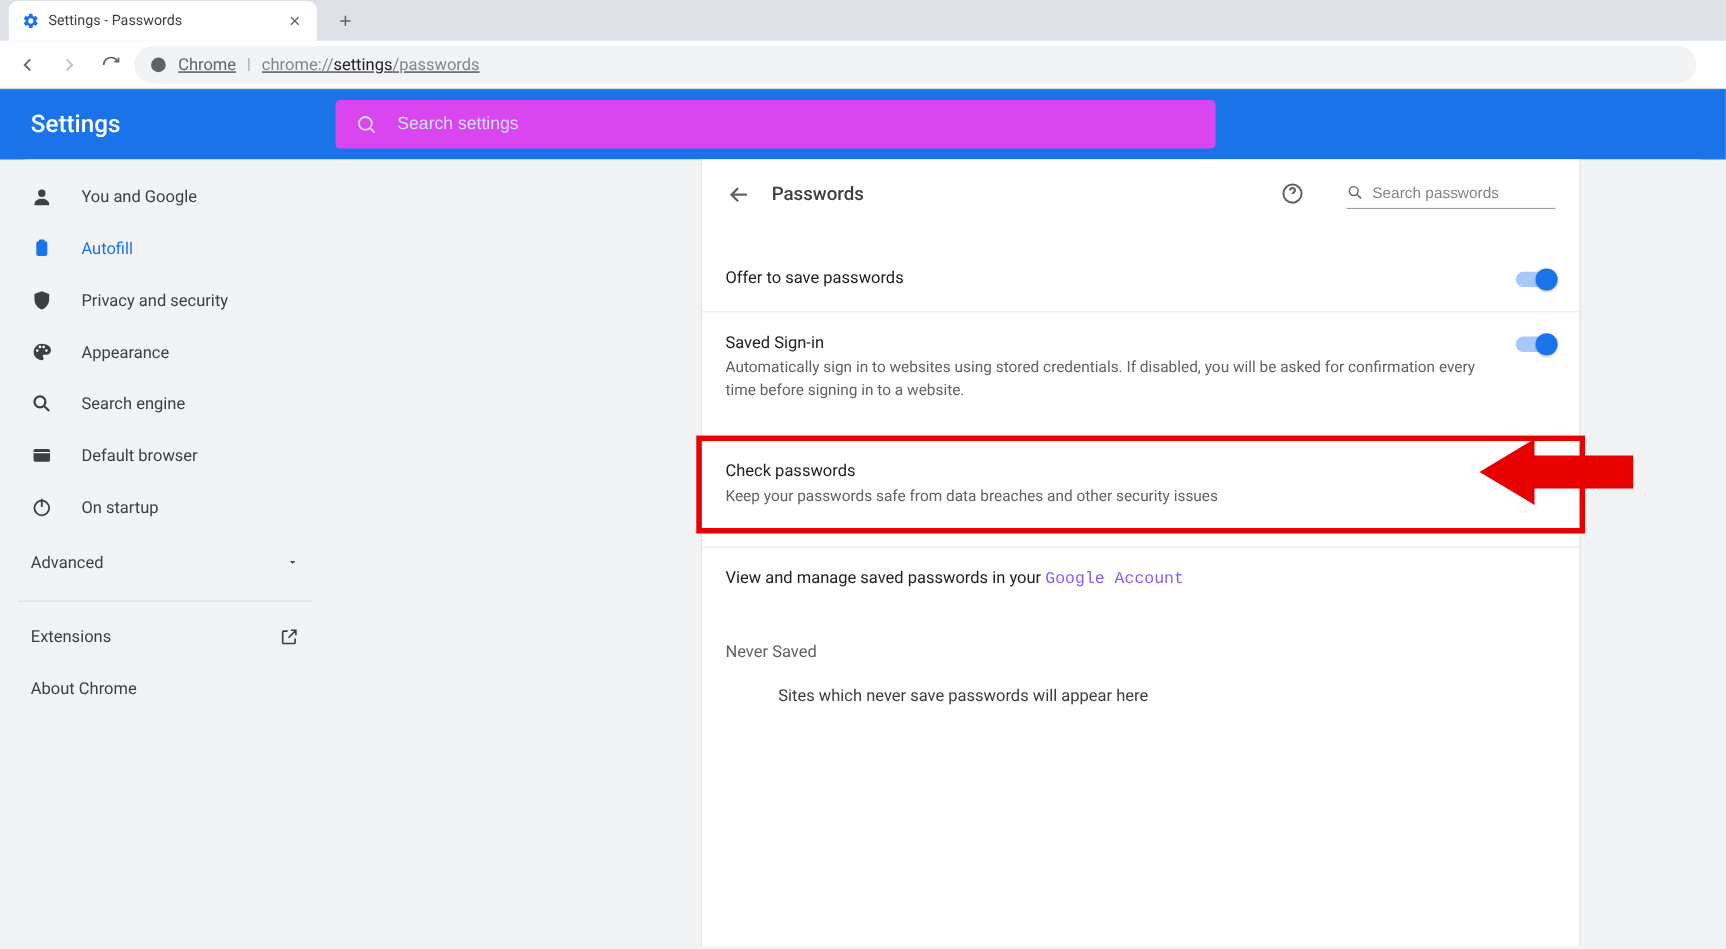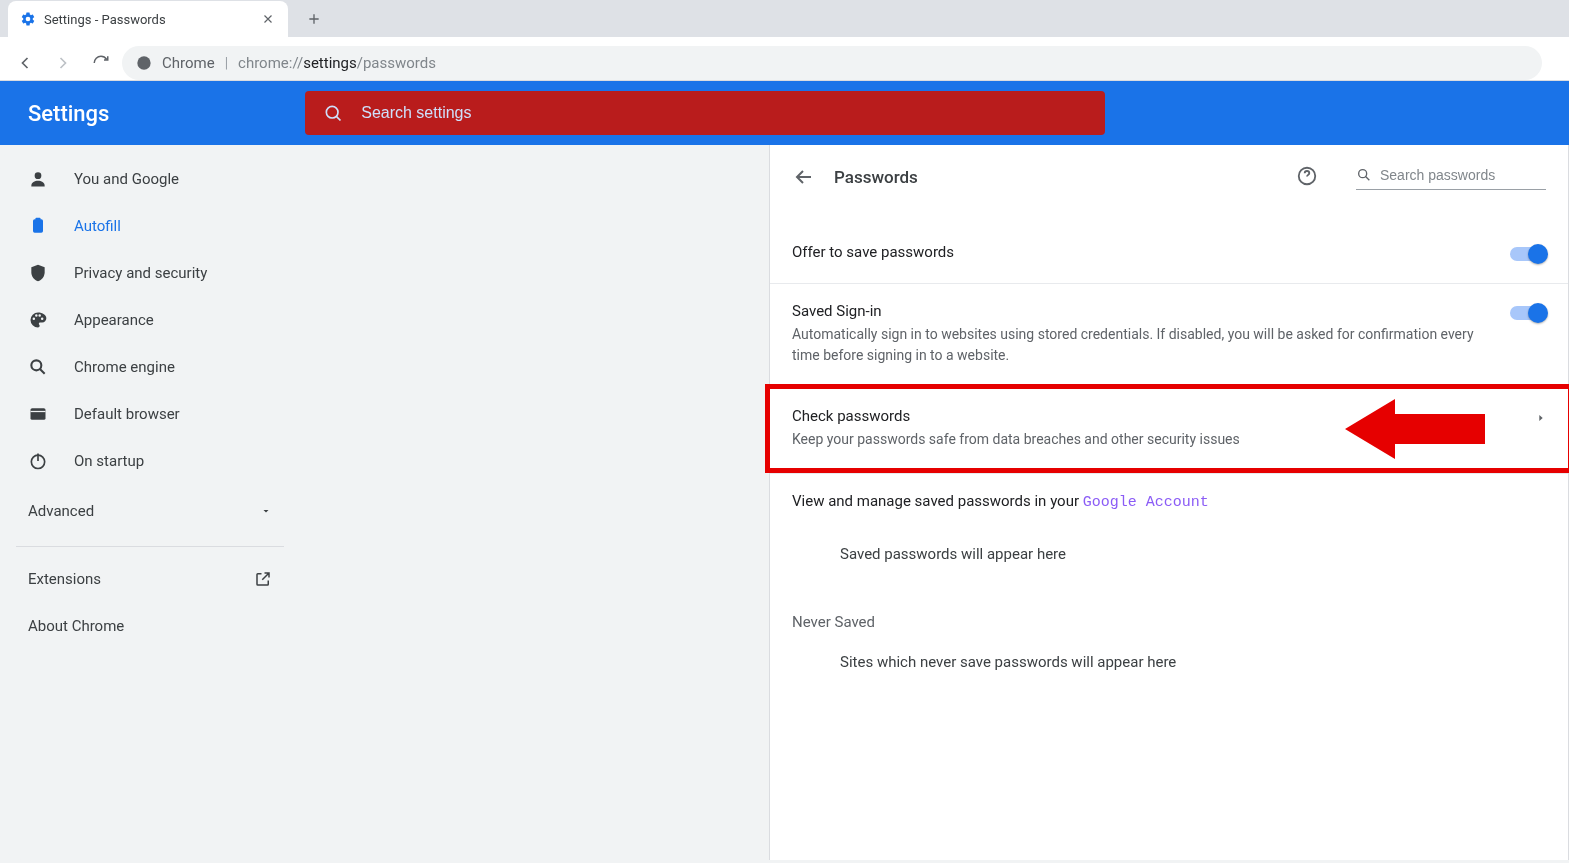--- a/index.html
+++ b/index.html
@@ -7,52 +7,52 @@
   
   
   .browser-chrome { background: #dee1e6; }
   .tabstrip { height: 37px; display: flex; align-items: flex-end; padding-left: 8px; }
   .tab { background: #fff; height: 36px; display: flex; align-items: center; padding: 0 12px; border-radius: 8px 8px 0 0; width: 280px; gap: 8px; }
   .tab .favicon { width: 16px; height: 16px; color: #1a73e8; }
   .tab-title { flex: 1; font-size: 13px; color: #3c4043; }
   .tab-close { width: 16px; height: 16px; display:flex; align-items:center; justify-content:center; color:#5f6368; cursor:pointer; border-radius:50%; }
   .newtab { width: 28px; height: 28px; margin-left: 12px; margin-bottom: 4px; display:flex; align-items:center; justify-content:center; color:#5f6368; border-radius:50%; cursor:pointer; }
   
-  .toolbar { background:#fff; height: 44px; display:flex; align-items:flex-end; padding: 0 8px; gap: 4px; border-bottom:1px solid #dadce0;}
+  .toolbar { background:#fff; height: 44px; display:flex; align-items:center; padding: 0 8px; gap: 4px; border-bottom:1px solid #dadce0;text-decoration:underline;}
   .nav-btn { width:34px; height:34px; display:flex; align-items:center; justify-content:center; color:#5f6368; border-radius:50%; cursor:pointer; }
   .nav-btn.disabled { color:#bdc1c6; cursor:default; }
   .omnibox { flex:0 0 auto; width: 1420px; height:34px; background:#f1f3f4; border-radius:17px; display:flex; align-items:center; padding:0 14px; gap:10px; color:#5f6368; }
   .omnibox .site-label { color:#5f6368; font-size:15px; }
   .omnibox .sep { color:#9aa0a6; }
   .omnibox .url { color:#202124; font-size:15px; }
   .omnibox .url .gray { color:#80868b; }
   
   
   .settings-header { background:#1a73e8; height:64px; display:flex; align-items:center; color:#fff; padding:0 28px; }
   .settings-title { font-size:22px; font-weight:500; }
   .search-settings-wrap { margin-left: auto; margin-right: auto; width: 800px; position:relative; left:-120px;}
-  .search-settings { background:#b91c1c; height:44px; border-radius:4px; display:flex; align-items:center; padding:0 18px; gap:18px; }
+  .search-settings { background:#d946ef; height:44px; border-radius:4px; display:flex; align-items:center; padding:0 18px; gap:18px; }
   .search-settings input { background:transparent; border:none; outline:none; color:#fff; font-size:16px; width:100%; }
   .search-settings input::placeholder { color:#cfe0fb; }
   .search-settings .search-ico { color:#cfe0fb; }
   
   .page { display:flex; height: calc(863px - 40px - 44px - 64px); background:#f1f3f4;border-radius:25px; }
   
   
   .sidebar { width: 300px; padding-top: 10px; }
   .side-item { height:47px; display:flex; align-items:center; padding-left:28px; gap:26px; color:#3c4043; cursor:pointer; font-size:15px; }
   .side-item.active { color:#1a73e8; }
   .side-item .ico { width:20px; height:20px; display:flex; align-items:center; justify-content:center; flex-shrink:0; }
   .side-item.active .ico { color:#1a73e8; }
   .side-group { padding: 18px 28px; display:flex; align-items:center; justify-content:space-between; color:#3c4043; font-size:15px; }
   .side-hr { border:none; border-top:1px solid #dadce0; margin: 8px 16px; }
   .side-link { height:47px; display:flex; align-items:center; justify-content:space-between; padding:0 28px; color:#3c4043; font-size:15px; cursor:pointer; }
   
   
-  .main-wrap { flex:1; display:flex; justify-content:flex-end; padding-left:204px; }
+  .main-wrap { flex:1; display:flex; justify-content:center; padding-left:204px; }
   .main-panel { width: 800px; background:#fff; border-left:1px solid #dadce0; border-right:1px solid #dadce0; min-height:100%; position:relative; }
   .panel-header { height:64px; display:flex; align-items:center; padding:0 22px; gap:18px; }
   .panel-header .back { width:24px; height:24px; color:#5f6368; cursor:pointer; }
   .panel-header .ph-title { font-size:17px; font-weight:500; color:#3c4043; }
   .panel-header .spacer { flex:1; }
   .panel-header .help { width:24px; height:24px; color:#5f6368; cursor:pointer; margin-right:18px;}
   .panel-header .psearch { display:flex; align-items:center; gap:8px; border-bottom:1px solid #9aa0a6; padding:2px 0 6px 0; width:190px; }
   .panel-header .psearch input { border:none; outline:none; font-size:14px; color:#3c4043; width:100%; }
   .panel-header .psearch input::placeholder { color:#80868b; }
   
@@ -61,21 +61,21 @@
   .row .txt { flex:1; }
   .row .ttl { font-size:15px; color:#202124; margin-bottom:4px; }
   .row .sub { font-size:14px; color:#5f6368; line-height:1.5; }
   .toggle { width:36px; height:14px; background:#a8c7fa; border-radius:10px; position:relative; margin-top:4px; cursor:pointer; flex-shrink:0;}
   .toggle .knob { position:absolute; right:-2px; top:-3px; width:20px; height:20px; background:#1a73e8; border-radius:50%; box-shadow:0 1px 2px rgba(0,0,0,.3); }
   .chev { color:#5f6368; margin-top:6px; }
   .link-blue { color:#8b5cf6; cursor:pointer; text-decoration:none;font-family:Liberation Mono, monospace; }
   .section-label { padding: 26px 22px 10px 22px; font-size:15px; color:#5f6368; }
   .empty-msg { padding: 12px 22px 24px 70px; font-size:15px; color:#3c4043; }
   
-  .highlight-box { border:5px solid #e60000; margin: 0 -5px; }
+  .highlight-box { border:5px solid #e60000; margin: 12px -5px; }
   
   
   .red-arrow { position:absolute; left: 1345px; top: 394px; pointer-events:none; }
   
   svg { display:block; }
 </style>
 </head>
 <body>
 
 <div class="browser-chrome">
@@ -180,21 +180,21 @@
         </span>
       <span>Appearance</span>
     </div>
     <div class="side-item">
       <span class="ico">
           <svg viewBox="0 0 24 24" width="20" height="20" fill="none" stroke="currentColor" stroke-width="2.5">
             <circle cx="10" cy="10" r="6"></circle>
             <path d="M20 20l-6-6"></path>
           </svg>
         </span>
-      <span>Chrome engine</span>
+      <span>Search engine</span>
     </div>
     <div class="side-item">
       <span class="ico">
           <svg viewBox="0 0 24 24" width="20" height="20" fill="currentColor">
             <rect x="3" y="5" width="18" height="14" rx="2"></rect>
             <rect x="3" y="5" width="18" height="4" fill="#fff" opacity=".0"></rect>
             <line x1="3" y1="9" x2="21" y2="9" stroke="#f1f3f4" stroke-width="1.5"></line>
           </svg>
         </span>
       <span>Default browser</span>
@@ -290,21 +290,20 @@
             </span>
         </div>
       </div>
 
       <div class="row">
         <div class="txt">
           <div class="ttl"><span>View and manage saved passwords in your </span><a class="link-blue">Google Account</a></div>
         </div>
       </div>
 
-      <div class="empty-msg">Saved passwords will appear here</div>
 
       <div class="section-label">Never Saved</div>
       <div class="empty-msg">Sites which never save passwords will appear here</div>
     </div>
   </div>
 </div>
 
 <div class="red-arrow">
   <svg width="140" height="70" viewBox="0 0 140 70">
       <polygon points="0,35 50,5 50,20 140,20 140,50 50,50 50,65" fill="#e60000"></polygon>

